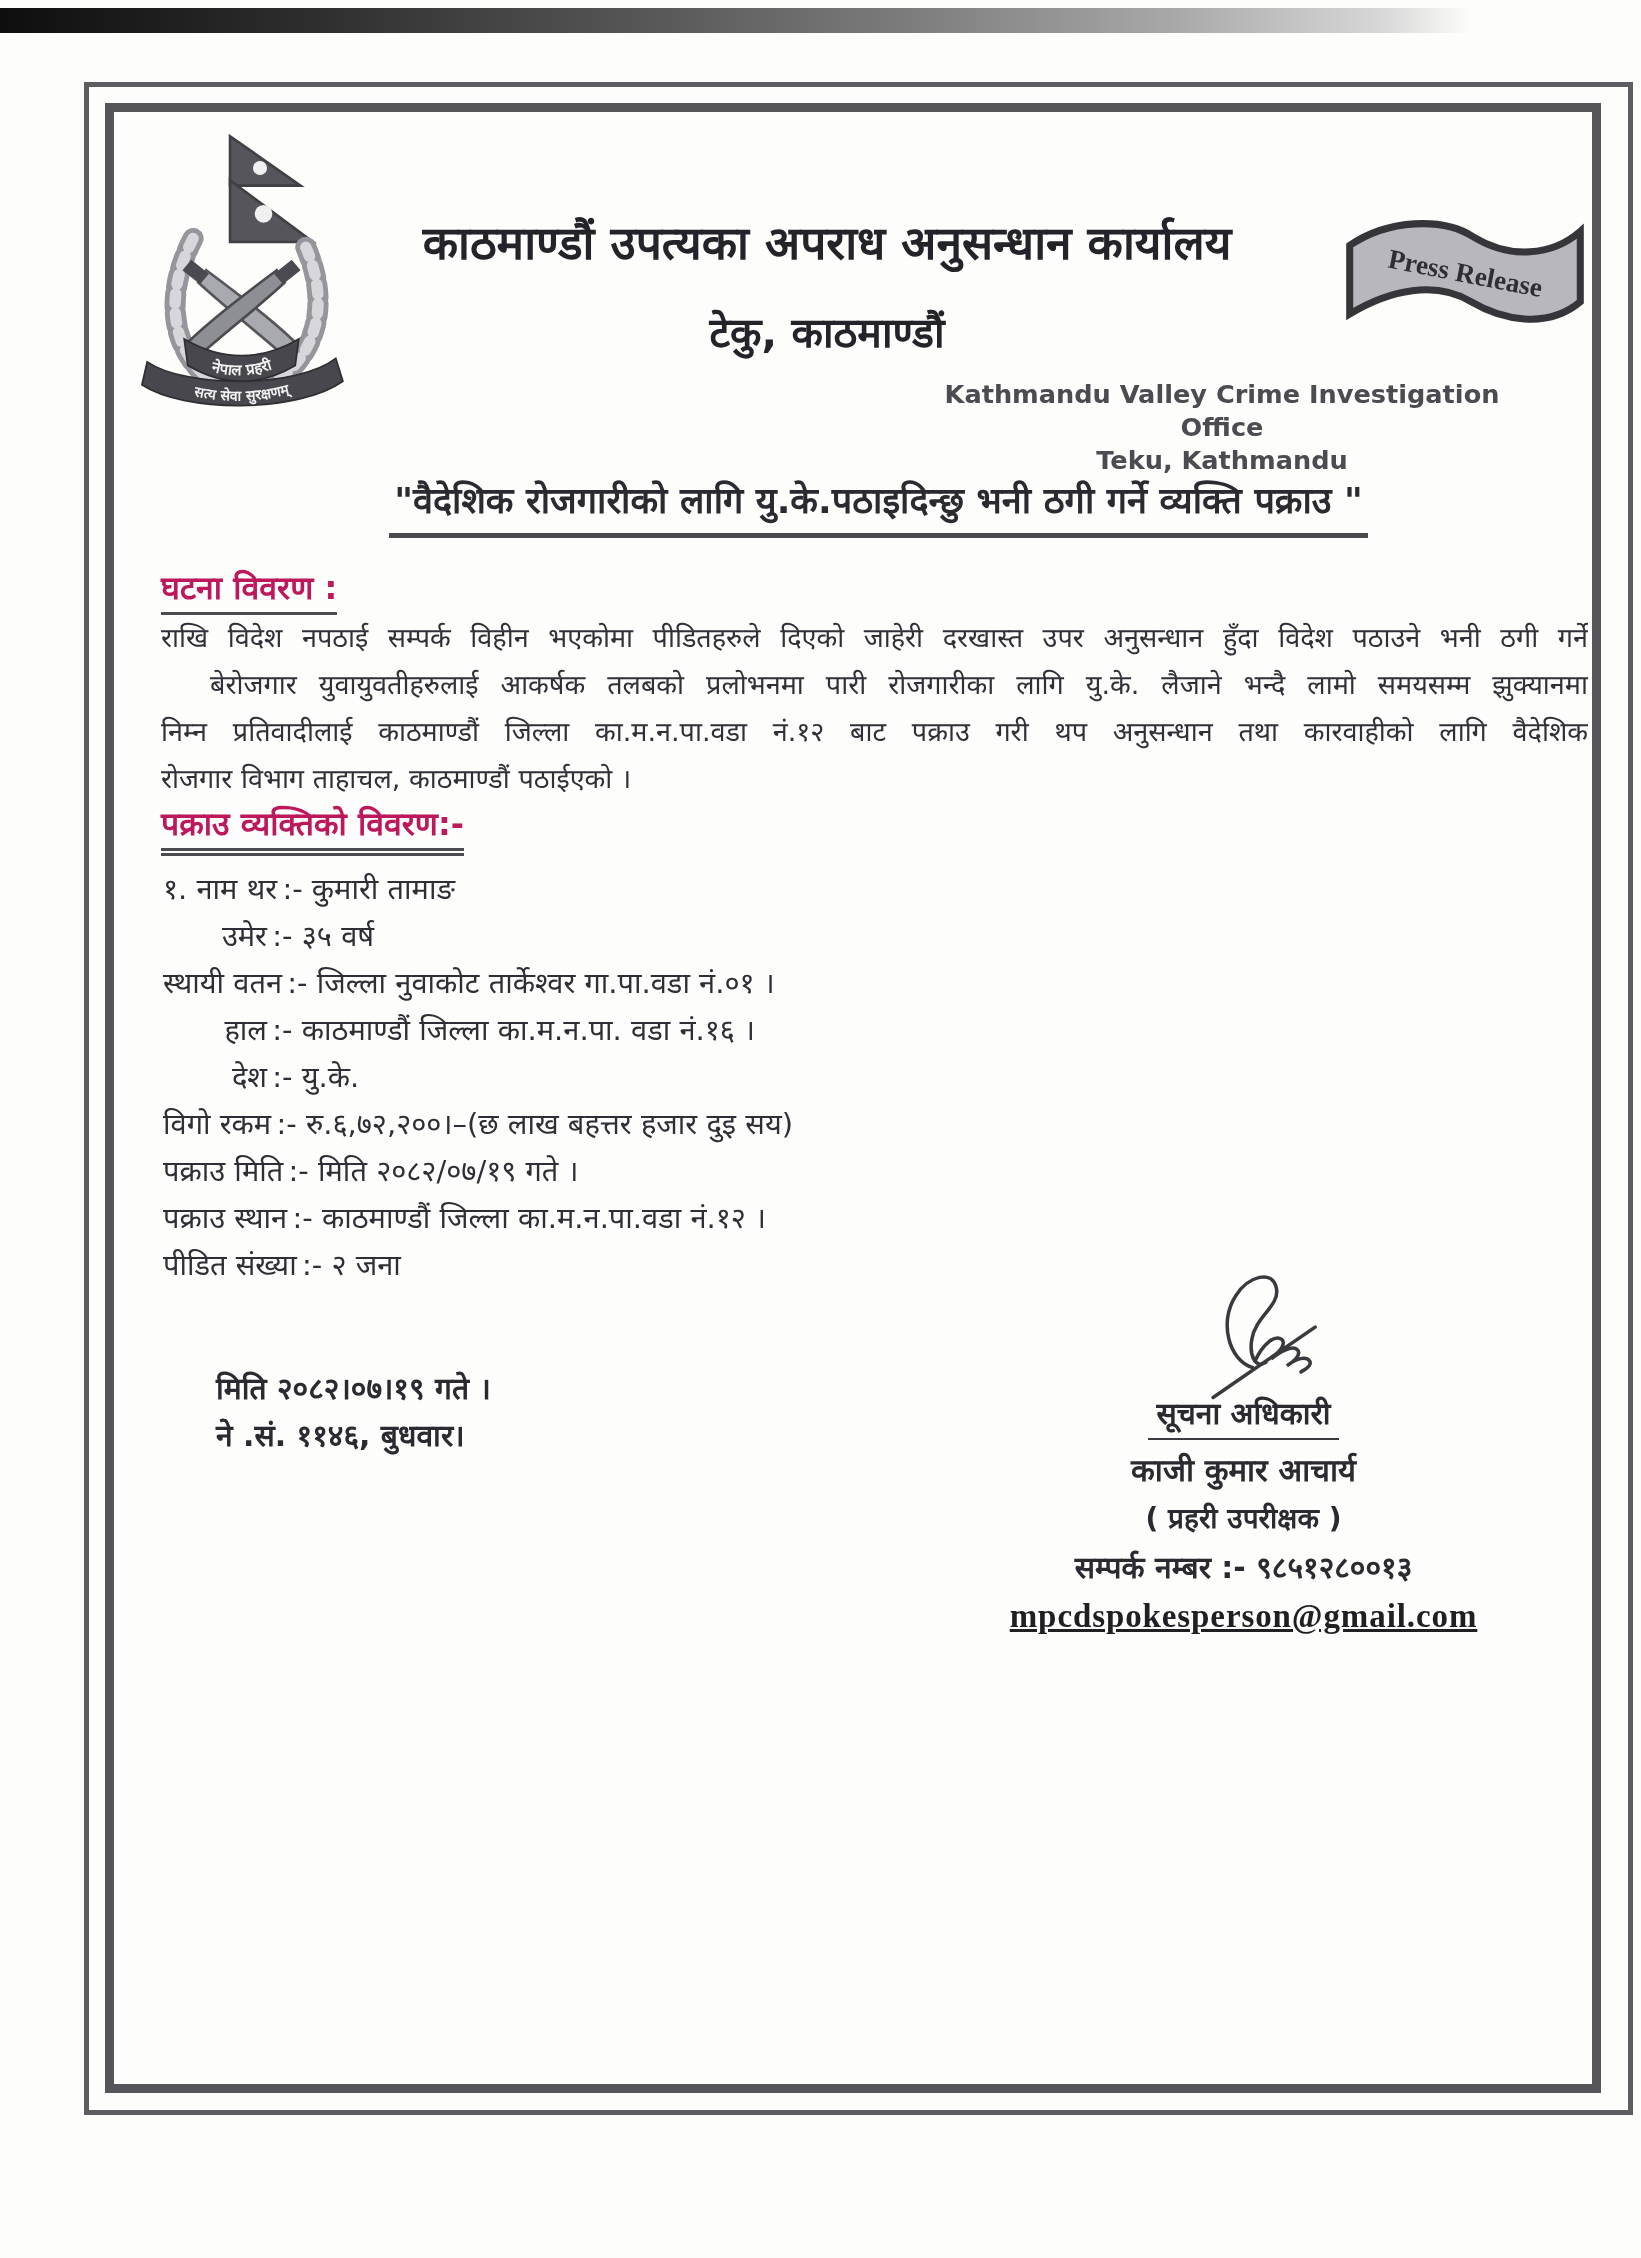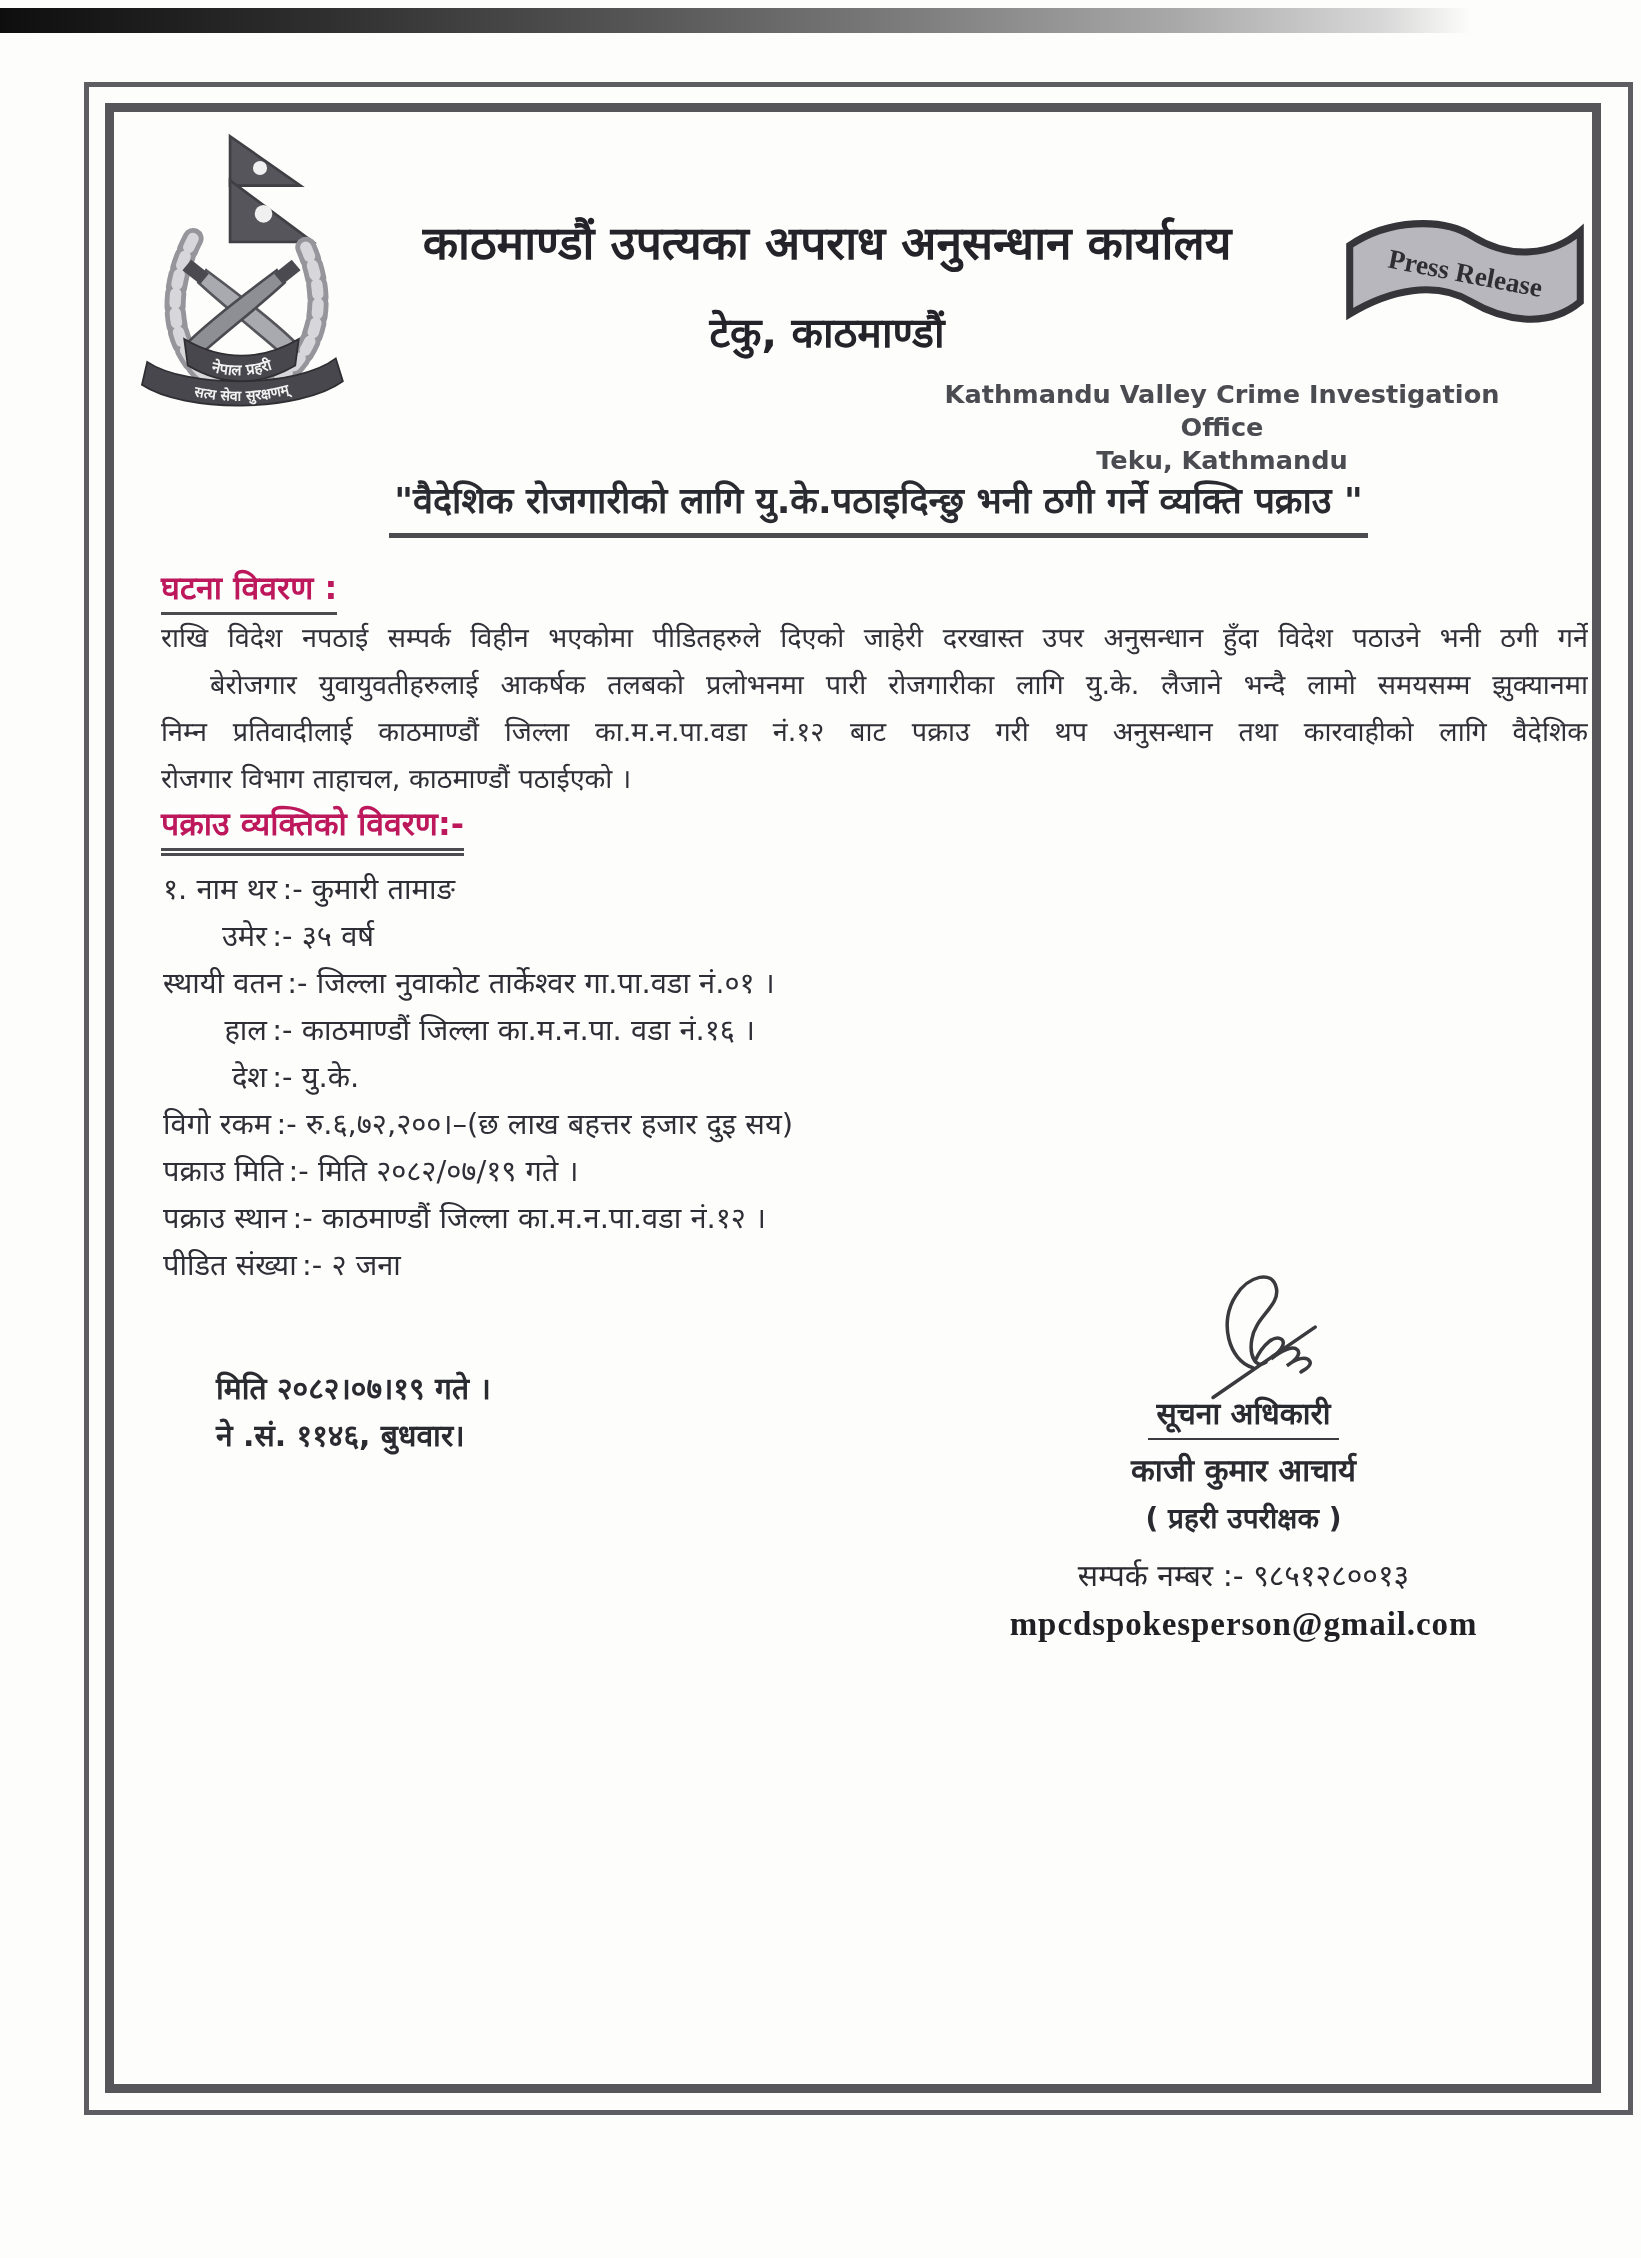--- a/index.html
+++ b/index.html
@@ -61,24 +61,24 @@
   .date1 { top:1367px; }
   .date2 { top:1414px; }
   .sign-block {
     position:absolute; left:979px; top:1262px; width:529px;
     display:flex; flex-direction:column; align-items:center; color:#2a2a31;
   }
   .signature { margin-left:49px; margin-bottom:-8.8px; }
   .officer-title { font-size:30px; font-weight:bold; padding:0 8.8px 4.4px 8.8px; border-bottom:2.6px solid #3c3c40; }
   .officer-name { font-size:31px; font-weight:bold; margin-top:8.8px; }
   .officer-rank { font-size:28px; font-weight:bold; margin-top:8px; }
-  .contact-line { font-size:30px; font-weight:normal; margin-top:18px; }
+  .contact-line { font-size:30px; font-weight:bold; margin-top:10px; }
   .email-line {
     font-family:"Liberation Serif", serif; font-size:33px; font-weight:bold;
-    margin-top:10.6px; letter-spacing:0.9px; color:#1f1f24;
+    margin-top:10.6px; letter-spacing:0.9px; color:#1f1f24;text-decoration:underline;
   }
   .badge-label-text { font-family:"Liberation Serif", serif; }
 </style>
 </head>
 <body>
 
 <div class="canvas">
 
   <div class="scan-band"></div>
   <div class="frame-outer"></div>

